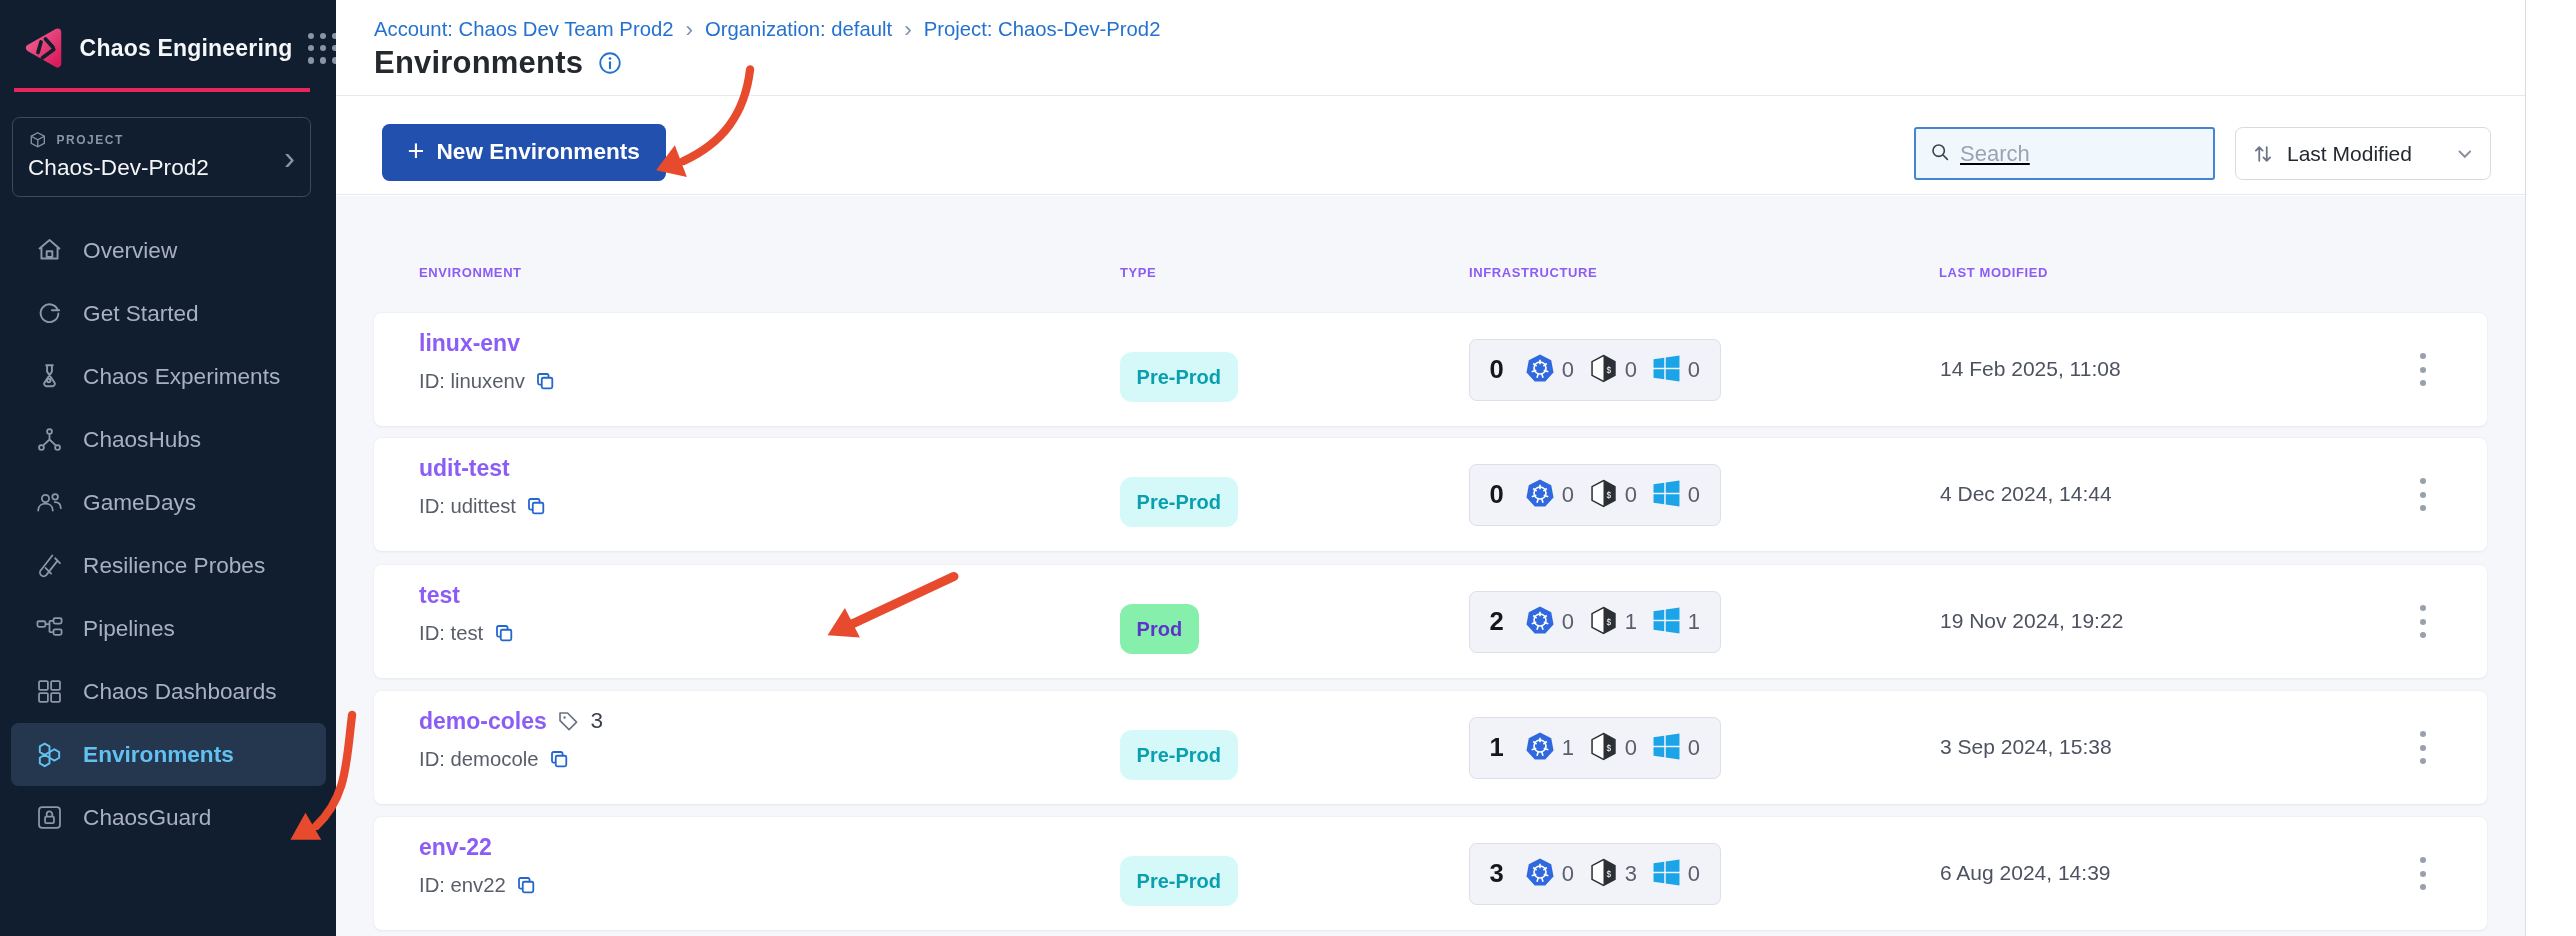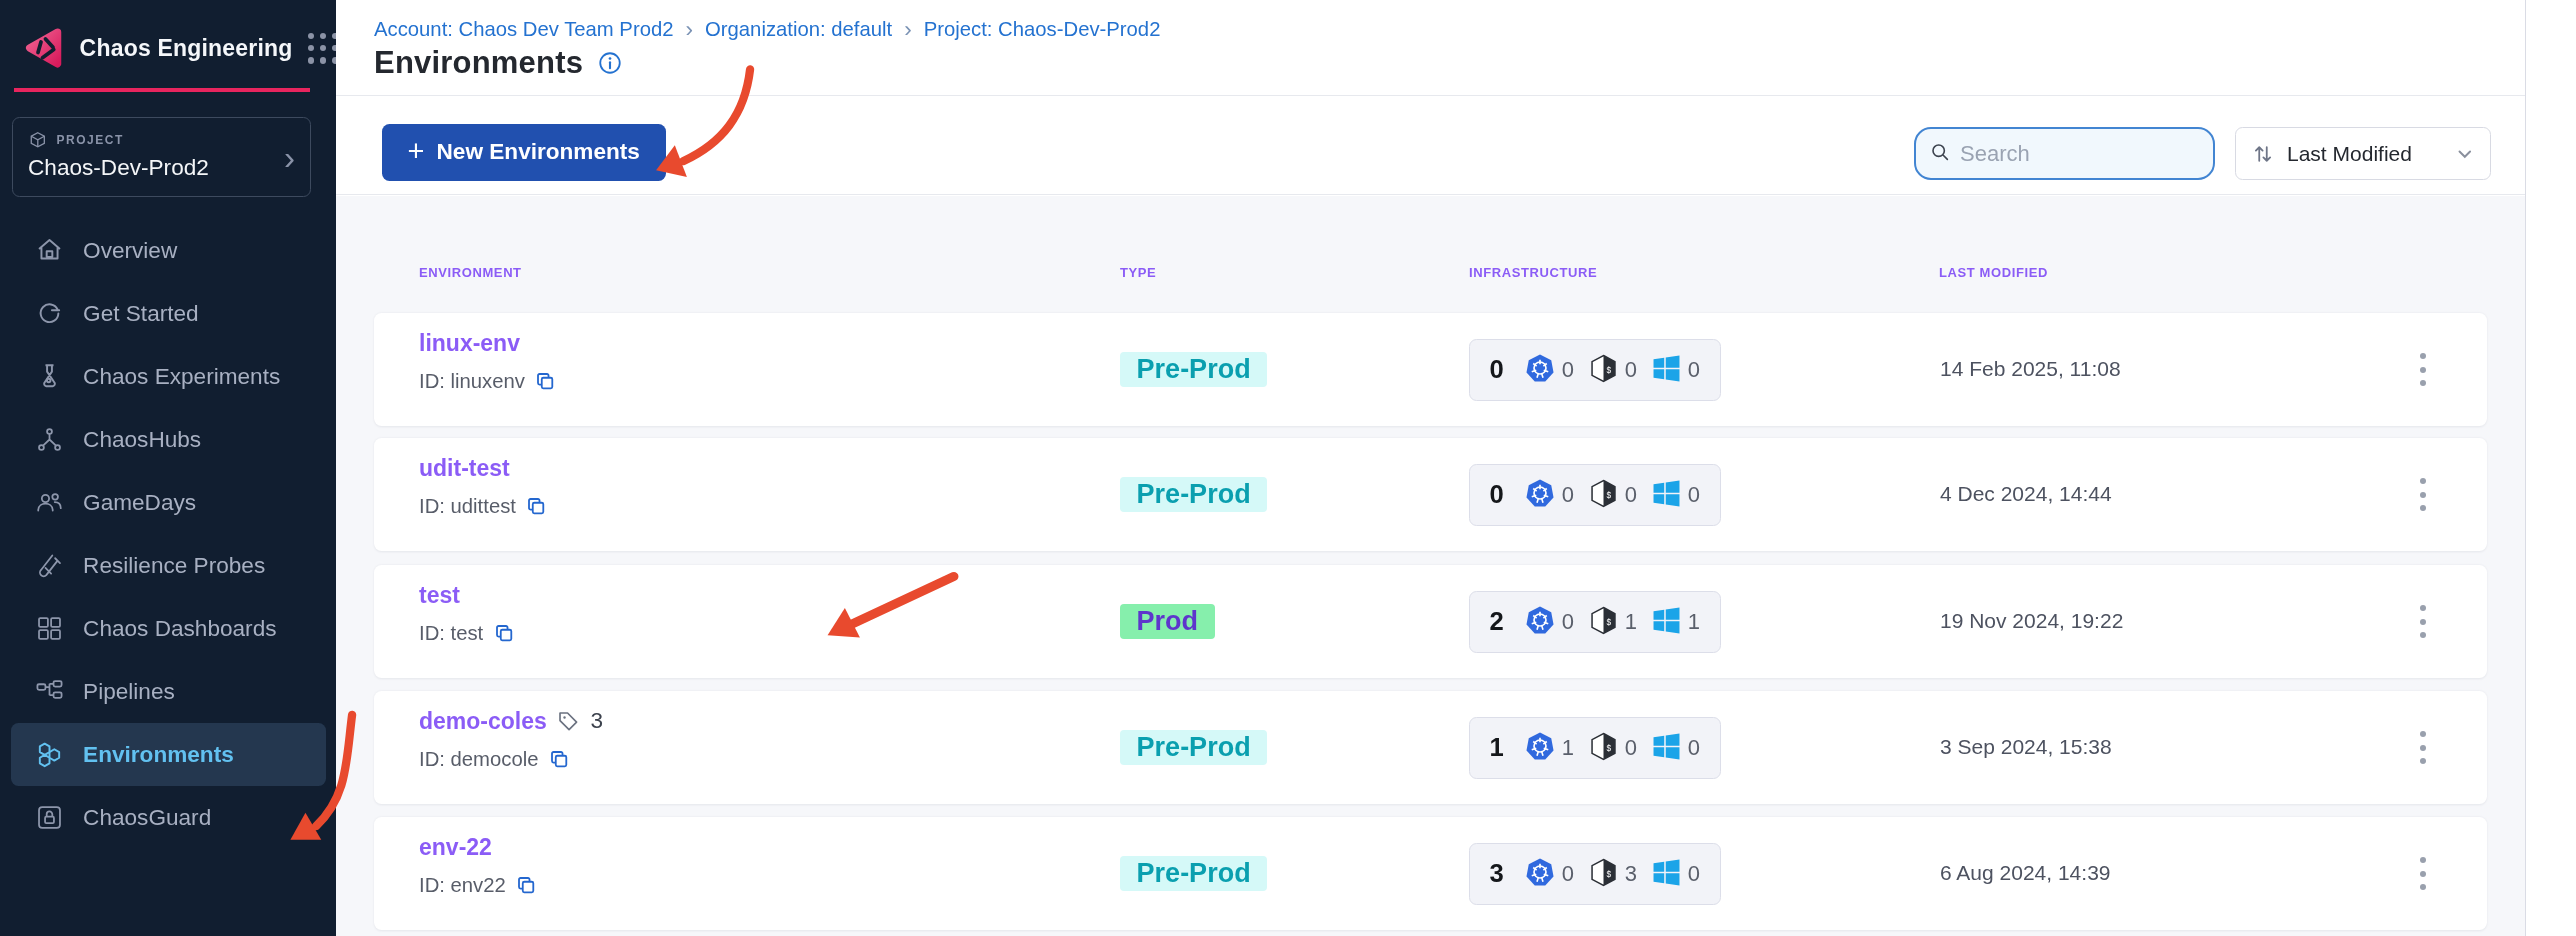--- a/index.html
+++ b/index.html
@@ -36,21 +36,21 @@
   .breadcrumb { position:absolute; left:38px; top:16.6px; display:flex; align-items:center; gap:12px; font-size:20.3px; }
   .breadcrumb a { color:#2472d0; text-decoration:none; cursor:pointer; }
   .crumb-sep { color:#7a92b4; font-size:22.6px; }
   .title-row { position:absolute; left:38px; top:45px; display:flex; align-items:center; gap:15px; }
   .page-title { font-size:31px; font-weight:bold; color:#24282f; letter-spacing:0.2px; }
   .info-icon { width:24px; height:24px; }
 
   .toolbar { position:absolute; left:336px; top:111px; width:2189px; height:84px; background:#fff; border-bottom:1.5px solid #e7e9ee; }
   .new-env-btn { position:absolute; left:46px; top:12.8px; height:57px; padding:0 25.6px; background:#2150af; border:none; border-radius:7.5px; color:#fff; font-family:inherit; font-size:22.6px; font-weight:bold; display:flex; align-items:center; gap:12px; cursor:pointer; }
   .plus-glyph { font-size:29px; font-weight:normal; line-height:1; margin-top:-2.3px; }
-  .search-box { position:absolute; left:1578px; top:16px; width:301px; height:53px; background:#f1f8fd; border:2.3px solid #4285d2; border-radius:17px; display:flex; align-items:center; padding:0 13.5px; gap:10.5px; }
+  .search-box { position:absolute; left:1578px; top:16px; width:301px; height:53px; background:#f1f8fd; border:2.3px solid #4285d2; border-radius:3px; display:flex; align-items:center; padding:0 13.5px; gap:10.5px;text-decoration:underline; }
   .search-box input { border:none; outline:none; background:transparent; font-family:inherit; font-size:22px; color:#30343c; width:100%; }
   .search-box input::placeholder { color:#9aa3b2; }
   .sort-select { position:absolute; left:1899px; top:16px; width:256px; height:53px; background:#fff; border:1.5px solid #d8dae3; border-radius:7.5px; display:flex; align-items:center; padding:0 15px; gap:12px; cursor:pointer; }
   .sort-label { font-size:21px; color:#24282f; flex:1; white-space:nowrap; }
 
   
   .content { position:absolute; left:336px; top:196px; width:2189px; height:741px; background:#f6f7fa; }
   .thead { position:absolute; top:69px; font-size:13px; font-weight:bold; color:#8b5cf6; letter-spacing:0.6px; }
   .th-env { left:83px; } .th-type { left:784px; } .th-infra { left:1133px; } .th-mod { left:1603px; }
 
@@ -58,21 +58,21 @@
   .row-1{top:117px;} .row-2{top:242px;} .row-3{top:369px;} .row-4{top:495px;} .row-5{top:621px;}
 
   .env-name-row { position:absolute; left:45px; top:16.6px; display:flex; align-items:center; gap:10.5px; }
   .env-name { font-size:23px; font-weight:bold; color:#8b5cf6; text-decoration:none; }
   .tag-icon { width:22.6px; height:22.6px; color:#6b7280; }
   .tag-count { font-size:22.6px; color:#3c424d; }
   .env-id-row { position:absolute; left:45px; top:57px; display:flex; align-items:center; gap:10.5px; }
   .env-id { font-size:20.3px; color:#585d69; }
   .copy-icon { width:20.3px; height:20.3px; color:#2467cf; cursor:pointer; }
 
-  .badge { position:absolute; left:746px; top:39px; height:35px; display:inline-flex; align-items:center; padding:0 16.6px; border-radius:4px; font-size:27px; font-weight:bold; }
+  .badge { position:absolute; left:746px; top:39px; height:50px; display:inline-flex; align-items:center; padding:0 16.6px; border-radius:12px; font-size:20px; font-weight:bold; }
   .badge.preprod { background:#d5f9f8; color:#0a9faf; }
   .badge.prod { background:#86efac; color:#5e35cc; }
 
   .infra-box { position:absolute; left:1095px; top:25.6px; height:62px; display:inline-flex; align-items:center; gap:15px; padding:0 19.6px; background:#f2f3f8; border:1.5px solid #dcdee9; border-radius:7.5px; }
   .infra-total { font-size:25.6px; font-weight:bold; color:#15171b; margin-right:6px; }
   .infra-group { display:flex; align-items:center; gap:6.8px; }
   .infra-count { font-size:22px; color:#5a5f6b; }
   .ic { display:block; }
 
   .modified { position:absolute; left:1566px; top:44px; font-size:21px; color:#4d5260; }
@@ -173,35 +173,35 @@
       </div>
       <div class="nav-item">
         <span class="nicon"><svg viewBox="0 0 36 36" fill="none" stroke="currentColor" stroke-width="2.2" stroke-linecap="round">
               <path d="M24 6 L30 12 M27 9 L13 27 A4.5 4.5 0 0 1 6.5 20.5 L20.5 2.5" transform="translate(1,3)"></path>
               <path d="M12 18 L19 25" transform="translate(1,3)"></path>
             </svg></span>
         <span class="nlabel">Resilience Probes</span>
       </div>
       <div class="nav-item">
         <span class="nicon"><svg viewBox="0 0 36 36" fill="none" stroke="currentColor" stroke-width="2.2">
+              <rect x="3" y="9" width="10" height="7" rx="2"></rect>
+              <rect x="23" y="5" width="10" height="7" rx="2"></rect>
+              <rect x="23" y="19" width="10" height="7" rx="2"></rect>
+              <path d="M13 12.5 H18 M18 12.5 V22.5 M18 8.5 H23 M18 22.5 H23 M18 8.5 V12.5"></path>
+            </svg></span>
+        <span class="nlabel">Pipelines</span>
+      </div>
+      <div class="nav-item">
+        <span class="nicon"><svg viewBox="0 0 36 36" fill="none" stroke="currentColor" stroke-width="2.2">
               <rect x="5" y="5" width="11" height="11" rx="1.5"></rect>
               <rect x="20" y="5" width="11" height="11" rx="1.5"></rect>
               <rect x="5" y="20" width="11" height="11" rx="1.5"></rect>
               <rect x="20" y="20" width="11" height="11" rx="1.5"></rect>
             </svg></span>
         <span class="nlabel">Chaos Dashboards</span>
-      </div>
-      <div class="nav-item">
-        <span class="nicon"><svg viewBox="0 0 36 36" fill="none" stroke="currentColor" stroke-width="2.2">
-              <rect x="3" y="9" width="10" height="7" rx="2"></rect>
-              <rect x="23" y="5" width="10" height="7" rx="2"></rect>
-              <rect x="23" y="19" width="10" height="7" rx="2"></rect>
-              <path d="M13 12.5 H18 M18 12.5 V22.5 M18 8.5 H23 M18 22.5 H23 M18 8.5 V12.5"></path>
-            </svg></span>
-        <span class="nlabel">Pipelines</span>
       </div>
       <div class="nav-item active">
         <span class="nicon"><svg viewBox="0 0 36 36" fill="none" stroke="currentColor" stroke-width="2.4" stroke-linejoin="round">
               <path d="M12 4.5 L18 8 V15 L12 18.5 L6 15 V8 Z"></path>
               <path d="M12 18.5 L18 22 V29 L12 32.5 L6 29 V22 Z"></path>
               <path d="M24 11.5 L30 15 V22 L24 25.5 L18 22 V15 Z"></path>
             </svg></span>
         <span class="nlabel">Environments</span>
       </div>
       <div class="nav-item">

